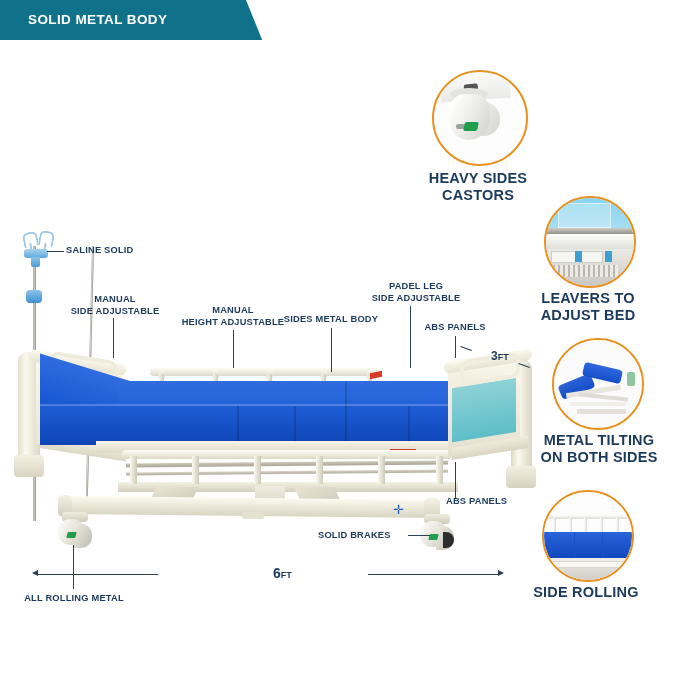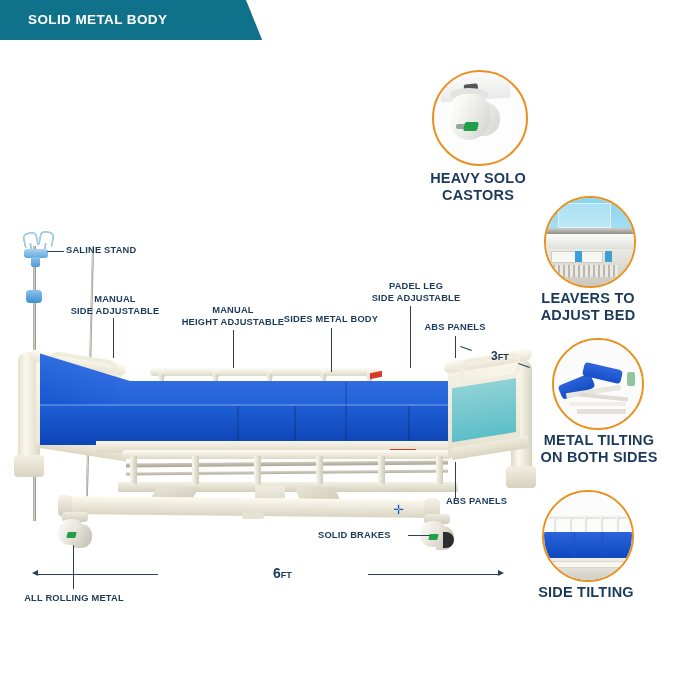--- a/index.html
+++ b/index.html
@@ -362,21 +362,21 @@
     <div class="fb-foot"></div>
     <div class="fb-panel"></div>
     <div class="fb-teal"></div>
     <div class="fb-top"></div>
     <div class="fb-handle"></div>
     <div class="fb-bot"></div>
   </div>
 </div>
 
 <div class="leader hline" style="left:47px;top:251px;width:17px"></div>
-<div class="lab" style="left:66px;top:245px;width:90px;text-align:left">SALINE STAND</div>
+<div class="lab" style="left:66px;top:245px;width:90px;text-align:left">SALINE SOLID</div>
 
 <div class="lab" style="left:60px;top:294px;width:110px">MANUAL
 SIDE ADJUSTABLE</div>
 <div class="leader vline" style="left:113px;top:318px;height:40px"></div>
 
 <div class="lab" style="left:160px;top:305px;width:146px">MANUAL
 HEIGHT ADJUSTABLE</div>
 <div class="leader vline" style="left:233px;top:330px;height:38px"></div>
 
 <div class="lab" style="left:276px;top:314px;width:110px">SIDES METAL BODY</div>
@@ -410,21 +410,21 @@
 
 <div class="circ c1" style="left:432px;top:70px;width:92px;height:92px">
   <div class="plate"></div>
   <div class="stem"></div>
   <div class="cap"></div>
   <div class="wheel"></div>
   <div class="body"></div>
   <div class="pedal2"></div>
   <div class="pedal"></div>
 </div>
-<div class="circ-cap" style="left:408px;top:170px;width:140px">HEAVY SOLO
+<div class="circ-cap" style="left:408px;top:170px;width:140px">HEAVY SIDES
 CASTORS</div>
 
 <div class="circ c2" style="left:544px;top:196px;width:88px;height:88px">
   <div class="sky"></div>
   <div class="glass"></div>
   <div class="railtop"></div>
   <div class="railbody"></div>
   <div class="base"></div>
   <div class="slot" style="left:6%"></div>
   <div class="slot" style="left:36%"></div>
@@ -455,13 +455,13 @@
   <div class="post" style="left:28%"></div>
   <div class="post" style="left:46%"></div>
   <div class="post" style="left:64%"></div>
   <div class="post" style="left:82%"></div>
   <div class="mat"></div>
   <div class="matgap" style="left:34%"></div>
   <div class="matgap" style="left:66%"></div>
   <div class="under"></div>
   <div class="ubar"></div>
 </div>
-<div class="circ-cap" style="left:516px;top:584px;width:140px">SIDE TILTING</div>
+<div class="circ-cap" style="left:516px;top:584px;width:140px">SIDE ROLLING</div>
 
 </body></html>

